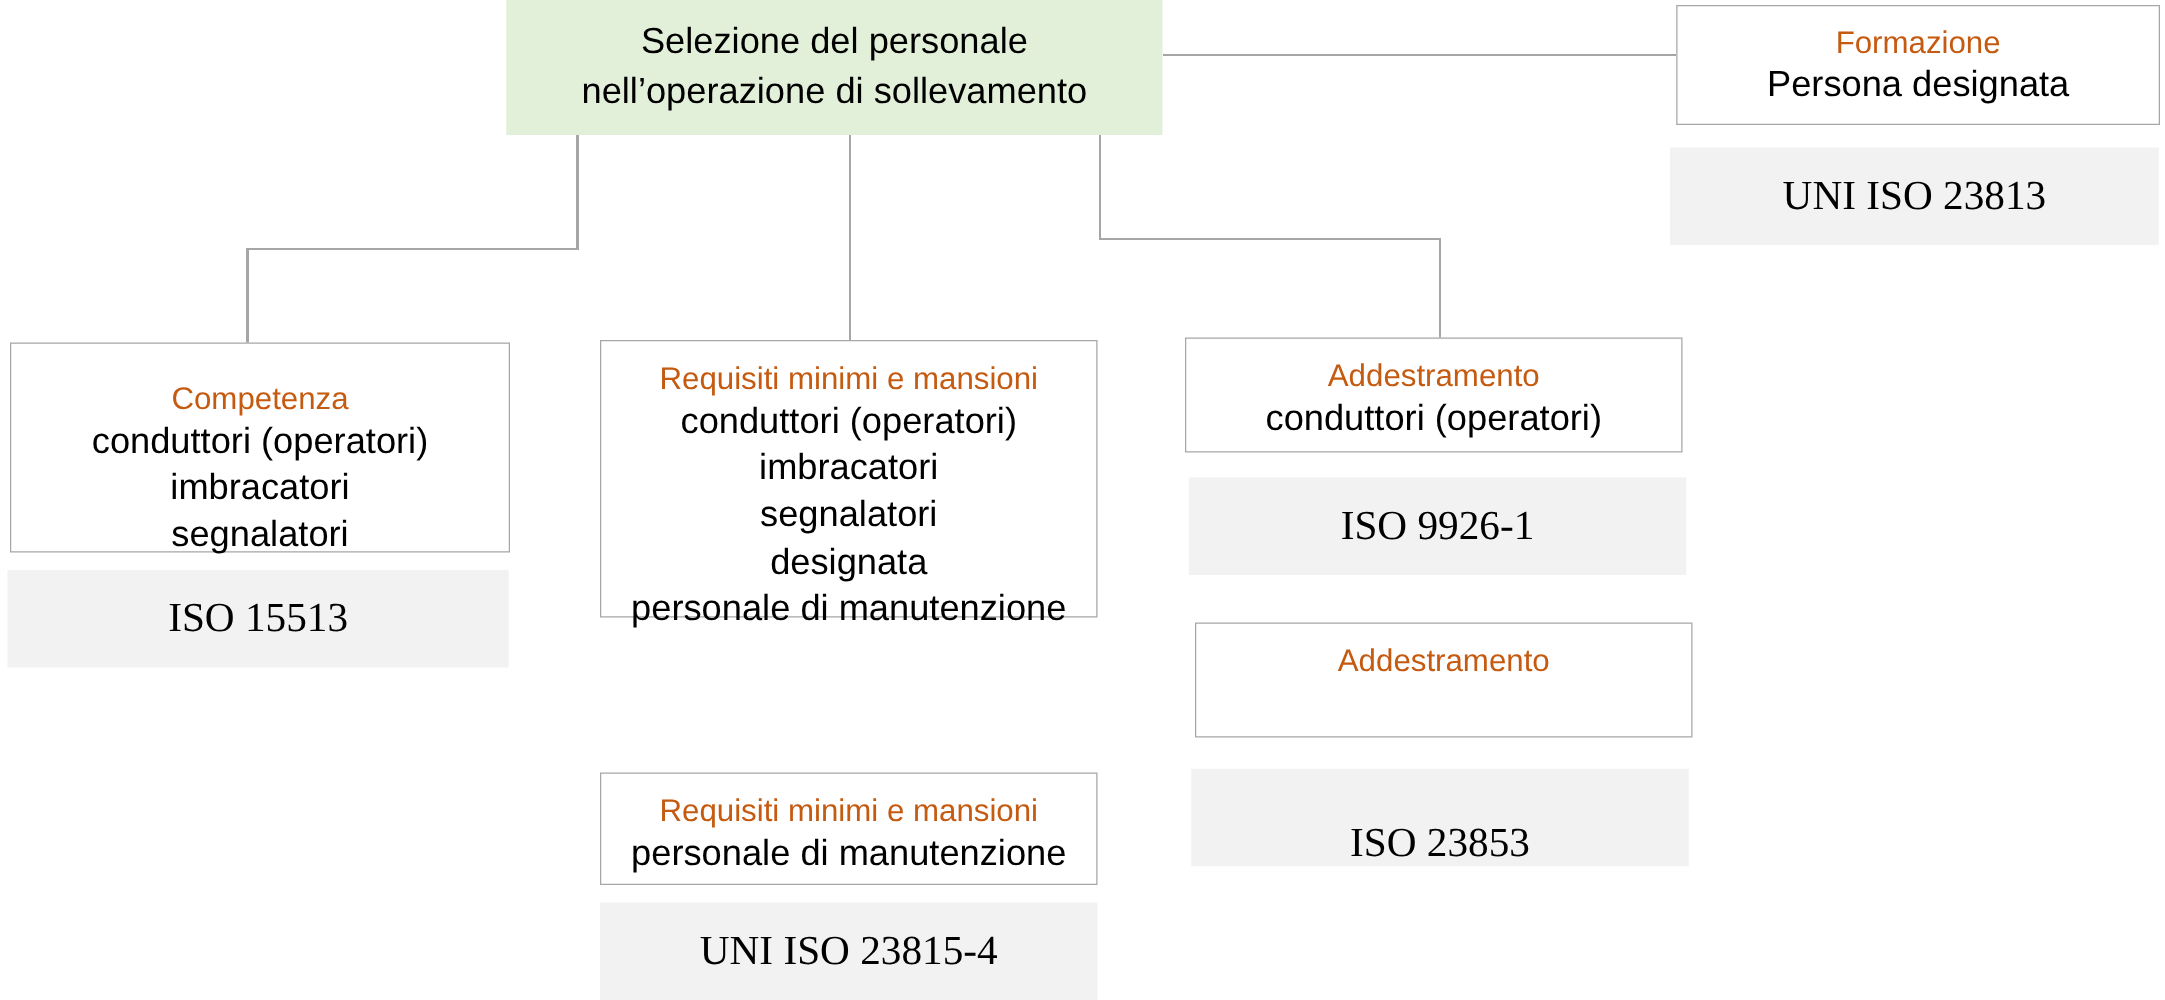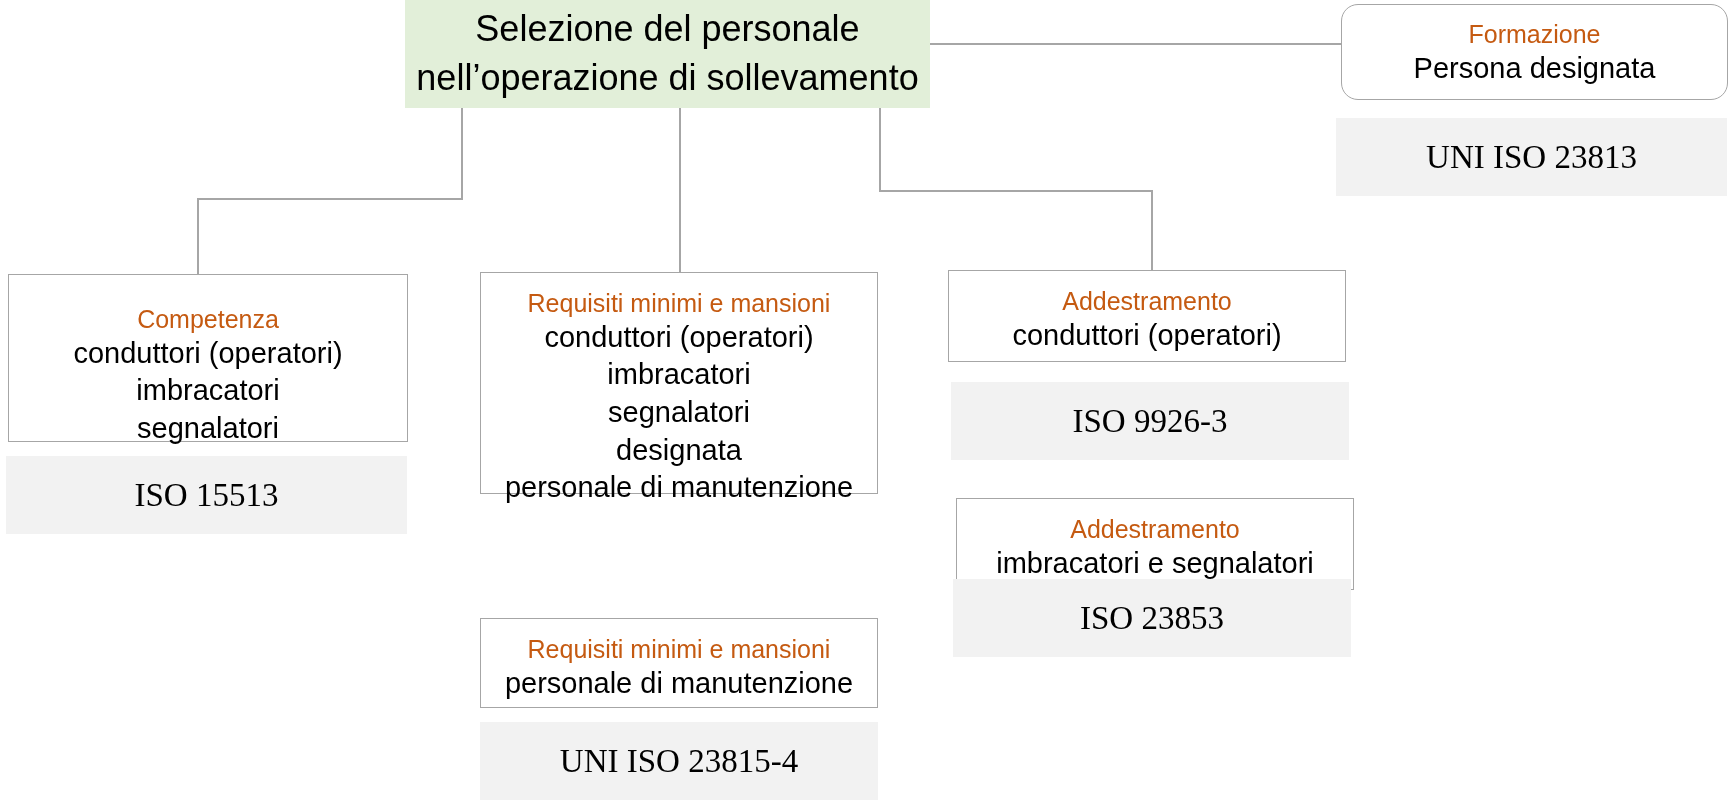--- a/index.html
+++ b/index.html
@@ -71,21 +71,21 @@
 
   .sub {
     color: #000000;
     font-size: 29px;
     line-height: 1.30;
     white-space: nowrap;
   }
 
   .rootline {
     color: #000000;
-    font-size: 36px;
+    font-size: 29px;
     line-height: 1.30;
     white-space: nowrap;
   }
 
   .std {
     font-family: "Liberation Serif", "DejaVu Serif", serif;
     color: #000000;
     font-size: 33px;
     line-height: 1.1;
     white-space: nowrap;
@@ -95,37 +95,37 @@
     color: #ff0000;
     font-size: 21px;
     vertical-align: super;
     font-family: "Liberation Serif", "DejaVu Serif", serif;
   }
 
   
   #root-node        { left: 405px;  top: 0px;    width: 525px; height: 108px; }
   #root-node .rootline:first-child { margin-bottom: 2px; }
 
-  #formazione-box   { left: 1341px; top: 4px;    width: 387px; height: 96px;  padding-top: 14px; border-radius: 17px; }
+  #formazione-box   { left: 1341px; top: 4px;    width: 387px; height: 96px;  padding-top: 14px; }
   #formazione-std   { left: 1336px; top: 118px;  width: 391px; height: 78px; align-items: center;  }
 
   #competenza-box   { left: 8px;    top: 274px;  width: 400px; height: 168px; padding-top: 29px; }
   #competenza-std   { left: 6px;    top: 456px;  width: 401px; height: 78px;  }
 
   #requisiti-box    { left: 480px;  top: 272px;  width: 398px; height: 222px; padding-top: 15px; }
   #requisiti-std    { left: 480px;  top: 508px;  width: 398px; height: 78px;  }
 
   #requisiti2-box   { left: 480px;  top: 618px;  width: 398px; height: 90px;  padding-top: 15px; }
   #requisiti2-std   { left: 480px;  top: 722px;  width: 398px; height: 78px;  }
 
   #addestramento-box{ left: 948px;  top: 270px;  width: 398px; height: 92px;  padding-top: 15px; }
   #addestramento-std{ left: 951px;  top: 382px;  width: 398px; height: 78px;  }
 
   #addestramento2-box{left: 956px;  top: 498px;  width: 398px; height: 92px;  padding-top: 15px; }
-  #addestramento2-std{left: 953px;  top: 579px;  width: 398px; height: 78px;  }
+  #addestramento2-std{left: 953px;  top: 615px;  width: 398px; height: 78px; justify-content: flex-end;  }
 </style>
 </head>
 <body>
 
 <div class="canvas">
 
   <svg class="connectors" width="1732" height="800" viewBox="0 0 1732 800">
     <g stroke="#a6a6a6" stroke-width="2" fill="none" shape-rendering="crispEdges">
 
       <path d="M 930 44 L 1341 44"></path>
@@ -176,24 +176,23 @@
   </div>
   <div class="box gray" id="requisiti2-std">
     <div class="std">UNI ISO 23815-4</div>
   </div>
 
   <div class="box white" id="addestramento-box">
     <div class="title">Addestramento</div>
     <div class="sub">conduttori (operatori)</div>
   </div>
   <div class="box gray" id="addestramento-std">
-    <div class="std">ISO 9926-3</div>
+    <div class="std">ISO 9926-1</div>
   </div>
 
   <div class="box white" id="addestramento2-box">
     <div class="title">Addestramento</div>
-    <div class="sub">imbracatori e segnalatori</div>
   </div>
   <div class="box gray" id="addestramento2-std">
     <div class="std">ISO 23853</div>
   </div>
 
 </div>
 
 </body></html>

